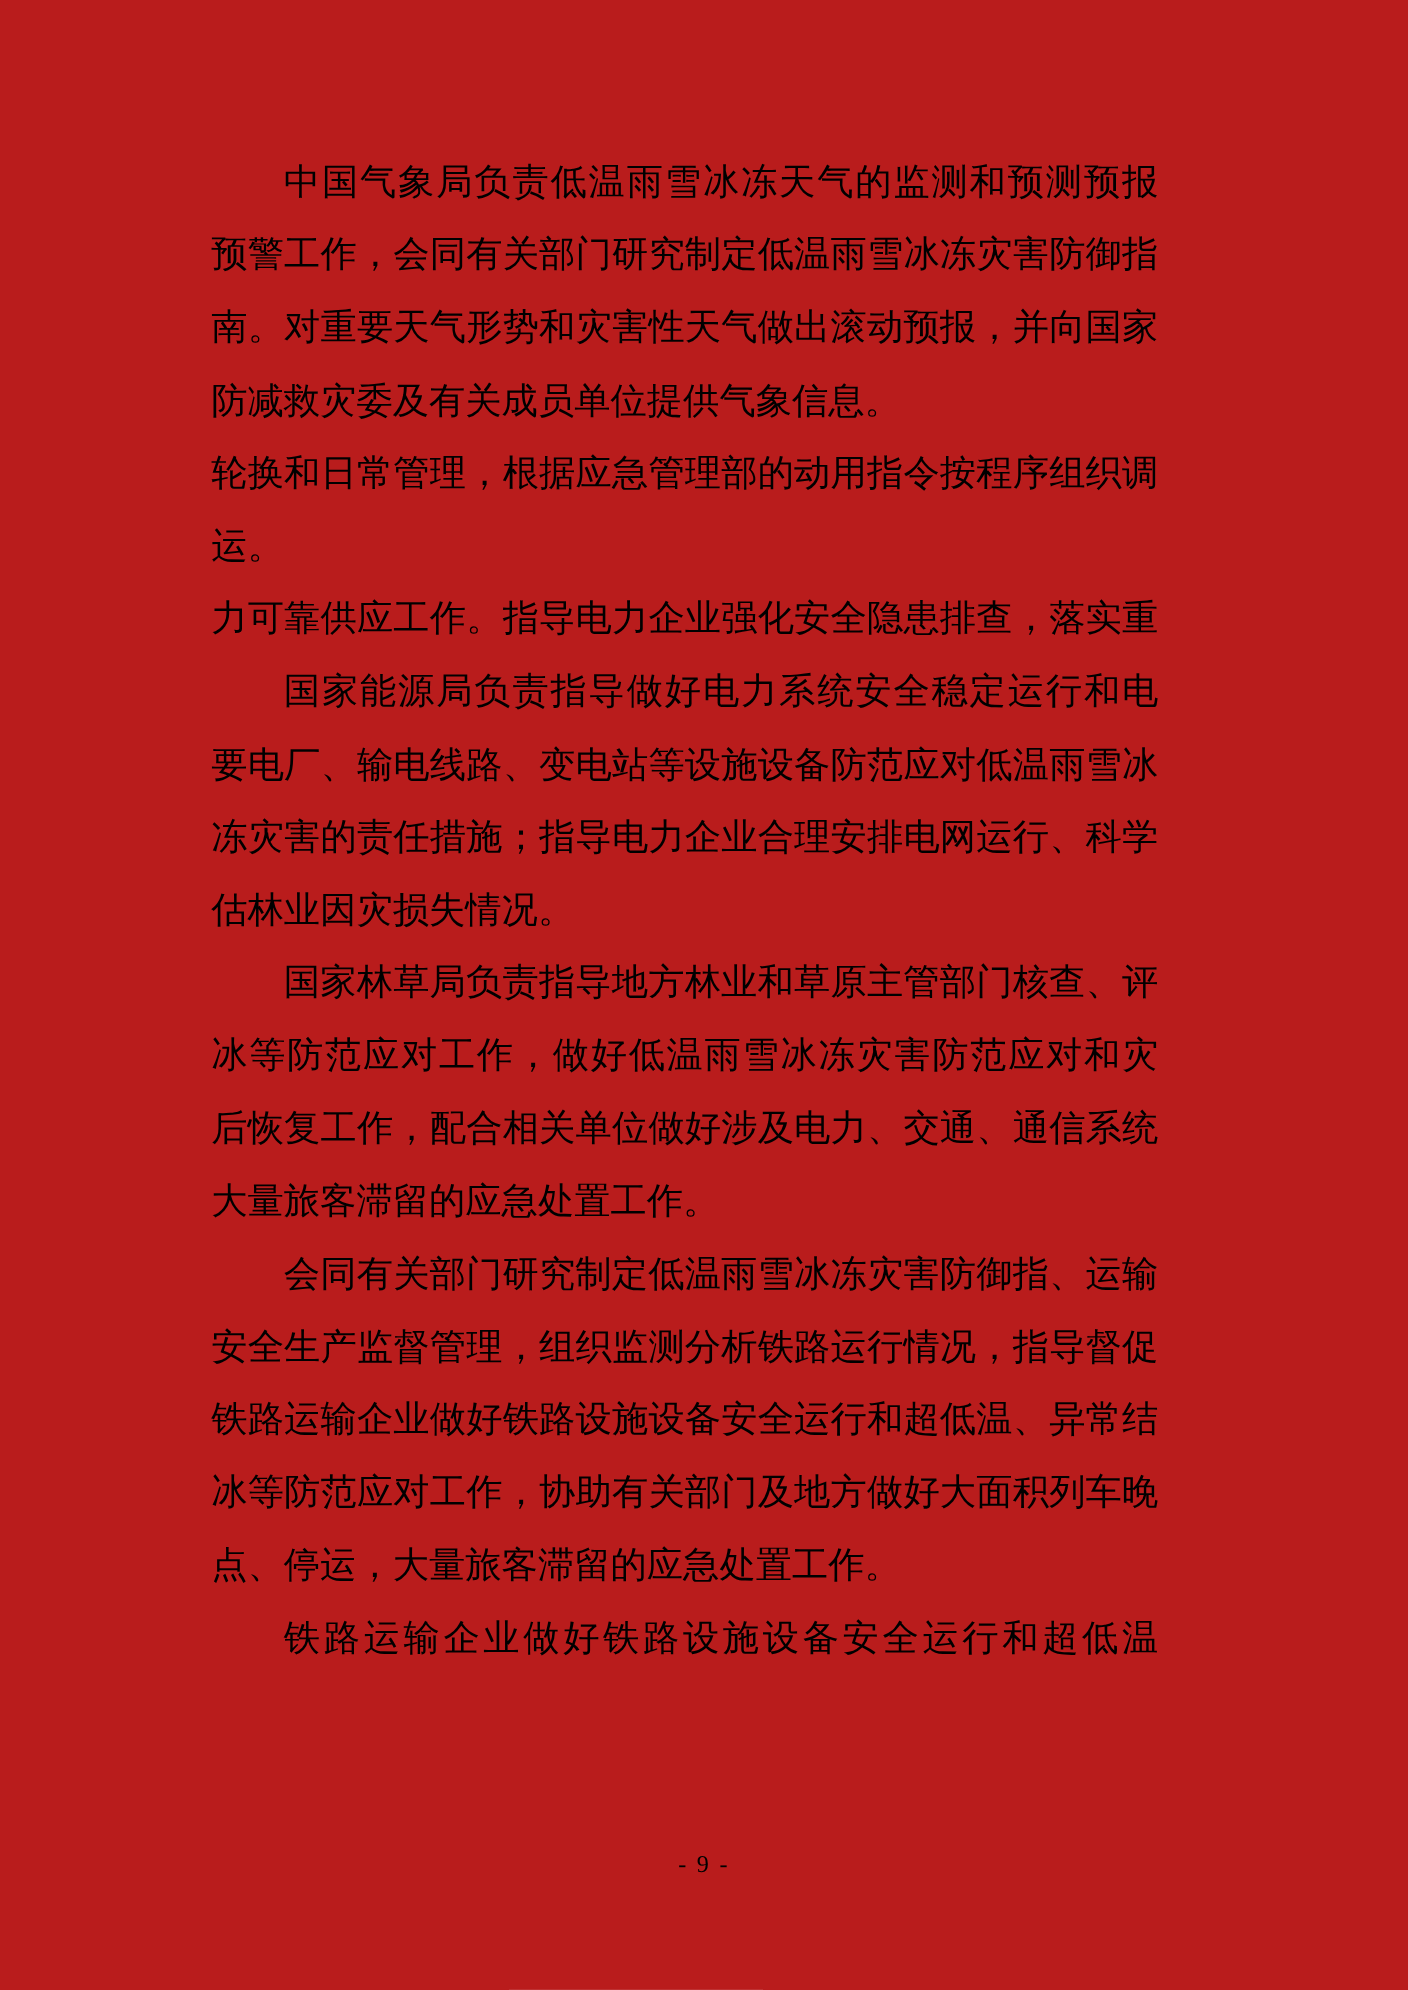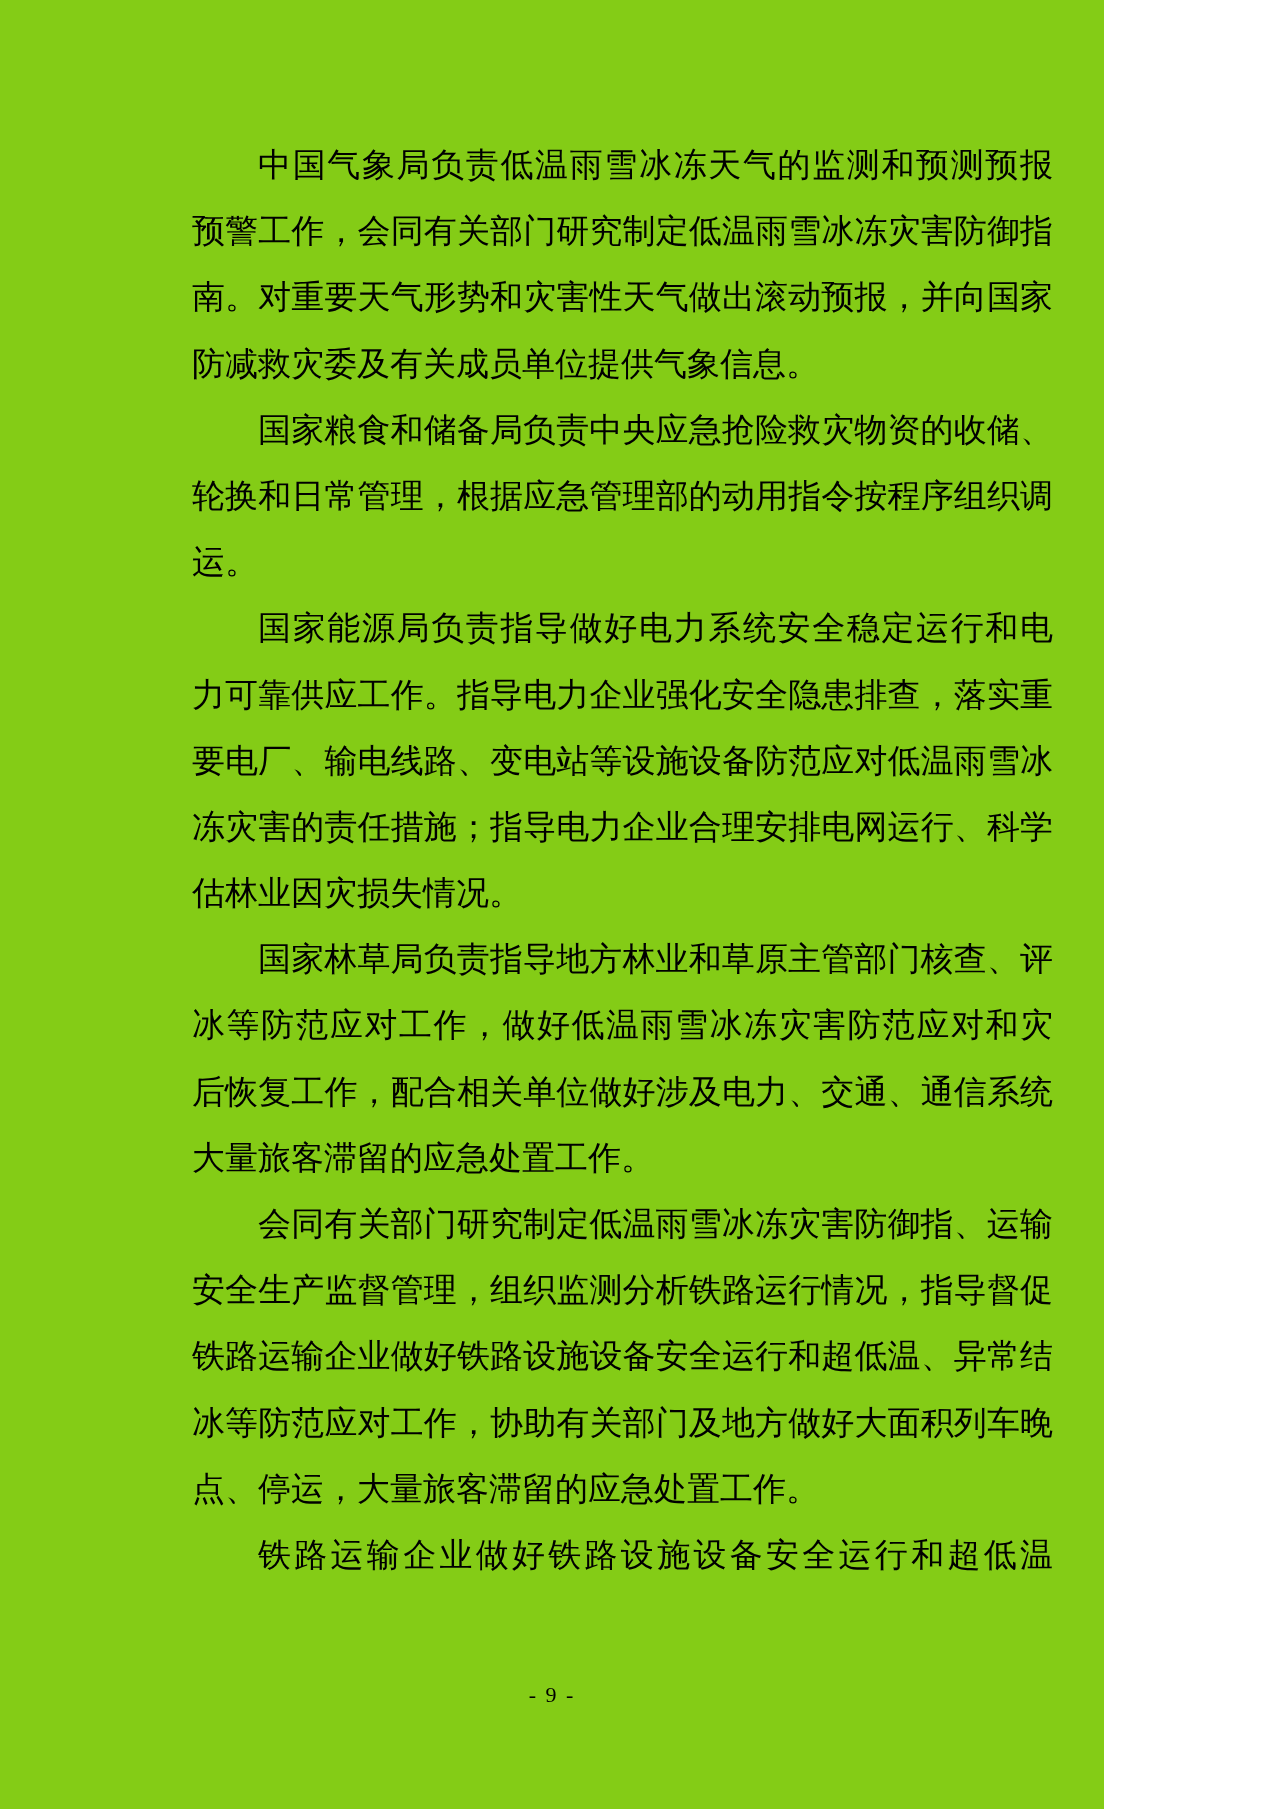--- a/index.html
+++ b/index.html
@@ -2,23 +2,23 @@
 <html><head>
 <meta charset="utf-8">
 <style>
   html, body {
     margin: 0;
     padding: 0;
     background: #ffffff;
   }
   .page {
     position: relative;
-    width: 1104px;
+    width: 1280px;
     height: 1809px;
-    background: #84cc16;
+    background: #b91c1c;
     overflow: hidden;
   }
   .body-text {
     position: absolute;
     left: 192px;
     top: 132px;
     width: 861px;
   }
   .line {
     font-family: "Liberation Sans", sans-serif;
@@ -55,25 +55,24 @@
 </style>
 </head>
 <body>
 
 <div class="page">
   <main class="body-text" id="body-text">
       <div class="line indent">中国气象局负责低温雨雪冰冻天气的监测和预测预报</div>
       <div class="line">预警工作，会同有关部门研究制定低温雨雪冰冻灾害防御指</div>
       <div class="line">南。对重要天气形势和灾害性天气做出滚动预报，并向国家</div>
       <div class="line para-end">防减救灾委及有关成员单位提供气象信息。</div>
-      <div class="line indent">国家粮食和储备局负责中央应急抢险救灾物资的收储、</div>
       <div class="line">轮换和日常管理，根据应急管理部的动用指令按程序组织调</div>
       <div class="line para-end">运。</div>
+      <div class="line">力可靠供应工作。指导电力企业强化安全隐患排查，落实重</div>
       <div class="line indent">国家能源局负责指导做好电力系统安全稳定运行和电</div>
-      <div class="line">力可靠供应工作。指导电力企业强化安全隐患排查，落实重</div>
       <div class="line">要电厂、输电线路、变电站等设施设备防范应对低温雨雪冰</div>
       <div class="line">冻灾害的责任措施；指导电力企业合理安排电网运行、科学</div>
       <div class="line para-end">估林业因灾损失情况。</div>
       <div class="line indent">国家林草局负责指导地方林业和草原主管部门核查、评</div>
       <div class="line">冰等防范应对工作，做好低温雨雪冰冻灾害防范应对和灾</div>
       <div class="line">后恢复工作，配合相关单位做好涉及电力、交通、通信系统</div>
       <div class="line para-end">大量旅客滞留的应急处置工作。</div>
       <div class="line indent">会同有关部门研究制定低温雨雪冰冻灾害防御指、运输</div>
       <div class="line">安全生产监督管理，组织监测分析铁路运行情况，指导督促</div>
       <div class="line">铁路运输企业做好铁路设施设备安全运行和超低温、异常结</div>

